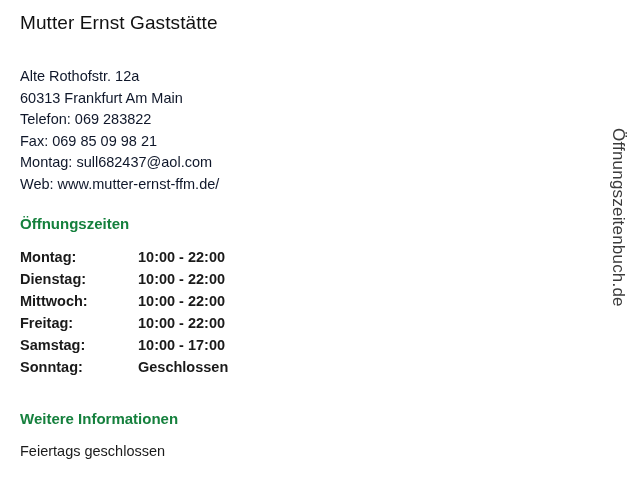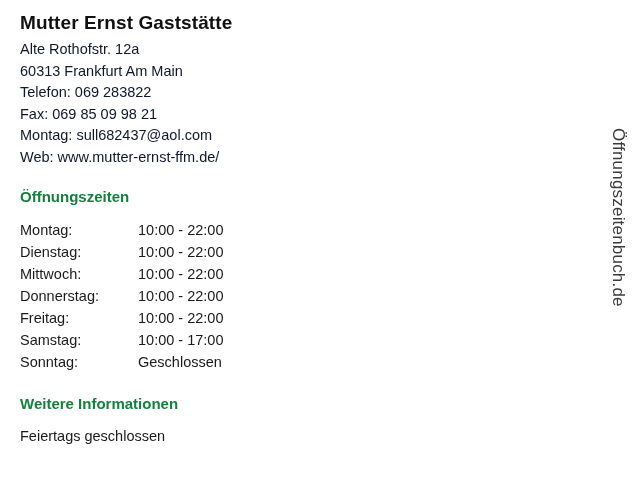--- a/index.html
+++ b/index.html
@@ -22,43 +22,44 @@
     height: 480px;
   }
   .content {
     position: absolute;
     left: 20px;
     top: 12px;
     width: 560px;
   }
   .business-title {
     font-size: 19px;
-    font-weight: bold;
+    font-weight: normal;
     letter-spacing: 0.1px;
-    margin: 0 0 5px 0;
+    margin: 0 0 32px 0;
     color: #111111;
   }
   .address-block {
     margin: 0 0 20px 0;
   }
   .address-line {
     font-size: 14.5px;
     line-height: 21.5px;
     color: #0f172a;
     white-space: pre;
   }
   .section-heading {
     font-size: 15px;
     font-weight: bold;
     margin: 0 0 14px 0;
     color: #15803d;
   }
   .hours-table {
     border-collapse: collapse;
-    margin: 0 0 22px 0;
+    margin: 0 0 32px 0;
+    font-weight: bold;
   }
   .hours-table td {
     font-size: 14.5px;
     line-height: 22px;
     padding: 0;
     vertical-align: top;
     color: #1a1a1a;
     white-space: pre;
   }
   .day-cell {
@@ -120,24 +121,20 @@
         </tr>
         <tr>
           <td class="day-cell">Dienstag:</td>
           <td class="time-cell">10:00 - 22:00</td>
         </tr>
         <tr>
           <td class="day-cell">Mittwoch:</td>
           <td class="time-cell">10:00 - 22:00</td>
         </tr>
         <tr>
-          <td class="day-cell">Donnerstag:</td>
-          <td class="time-cell">10:00 - 22:00</td>
-        </tr>
-        <tr>
           <td class="day-cell">Freitag:</td>
           <td class="time-cell">10:00 - 22:00</td>
         </tr>
         <tr>
           <td class="day-cell">Samstag:</td>
           <td class="time-cell">10:00 - 17:00</td>
         </tr>
         <tr>
           <td class="day-cell">Sonntag:</td>
           <td class="time-cell">Geschlossen</td>

